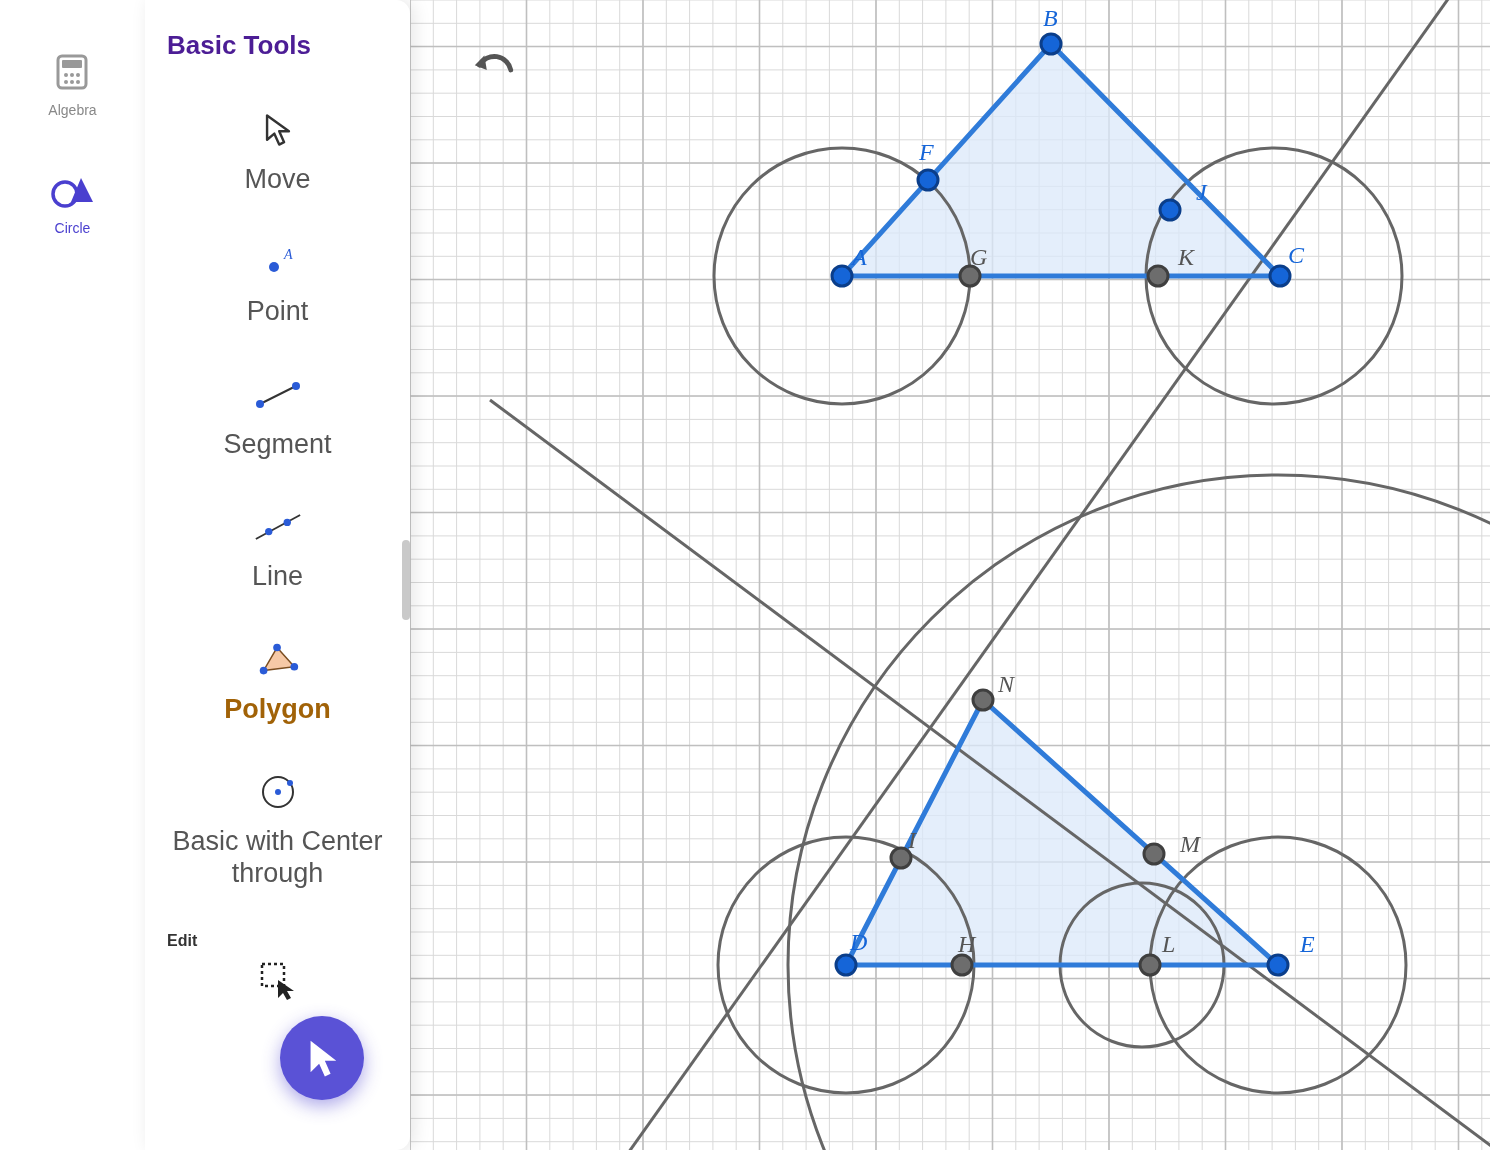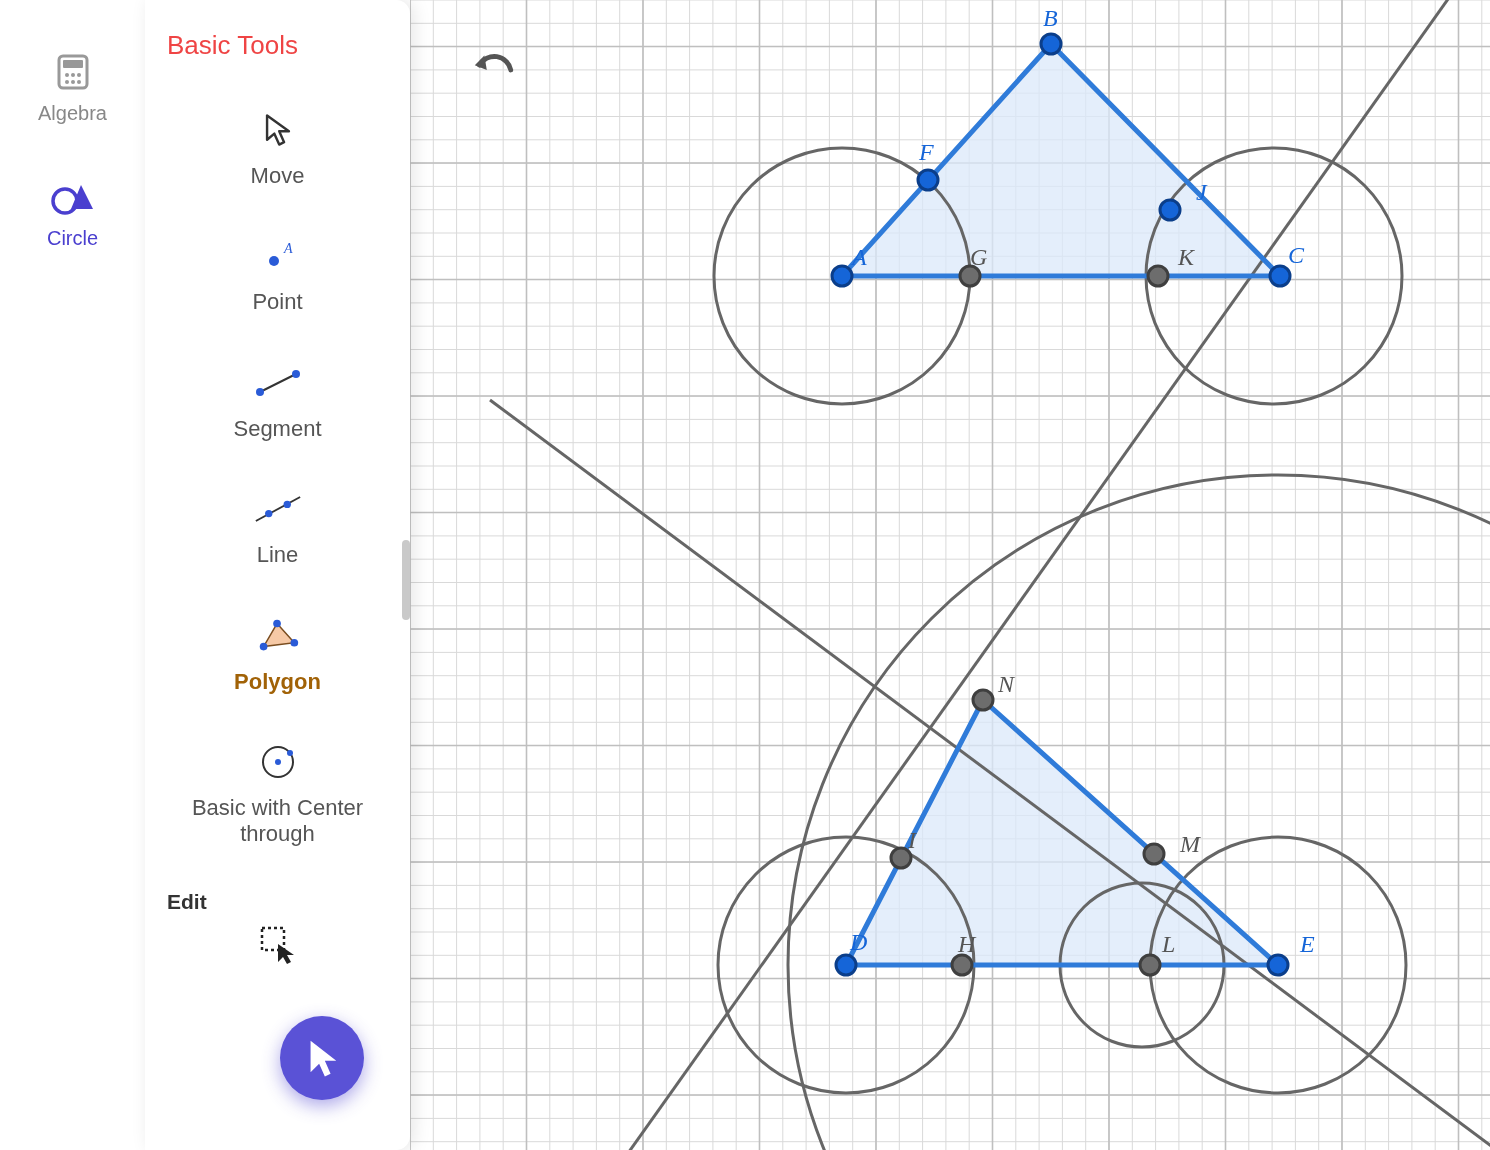--- a/index.html
+++ b/index.html
@@ -11,42 +11,42 @@
     width: 145px;
     background: #fff;
     display: flex;
     flex-direction: column;
     align-items: center;
     padding-top: 50px;
     gap: 50px;
     z-index: 2;
   }
   .nav-item { display: flex; flex-direction: column; align-items: center; gap: 8px; cursor: pointer; }
-  .nav-item .lbl { font-size: 20px; color: #888; }
+  .nav-item .lbl { font-size: 14px; color: #888; }
   .nav-item.active .lbl { color: #4a3fcf; }
   .nav-icon { width: 44px; height: 44px; display:flex; align-items:center; justify-content:center; }
 
   
   .toolpanel {
     width: 265px;
     background: #fff;
     padding: 30px 10px 20px 10px;
     z-index: 3;
     box-shadow: 4px 0 18px rgba(0,0,0,0.10);
     border-radius: 0 14px 14px 0;
     overflow:hidden;
     position:relative;
   }
-  .toolpanel h2 { font-size: 26px; font-weight: 400; color: #ef4444; margin: 0 0 30px 12px; }
+  .toolpanel h2 { font-size: 26px; font-weight: 700; color: #4c1d95; margin: 0 0 30px 12px; }
   .tool-list { display:flex; flex-direction:column; }
   .tool-item { display:flex; flex-direction:column; align-items:center; gap:12px; padding: 18px 0 28px 0; cursor:pointer;}
   .tool-item .ticon { width:48px; height:42px; display:flex; align-items:center; justify-content:center; }
-  .tool-item .tlabel { font-size: 22px; color:#555; text-align:center; line-height:1.2; }
+  .tool-item .tlabel { font-size: 27px; color:#555; text-align:center; line-height:1.2; }
   .tool-item.active .tlabel { color:#a16207; font-weight:700; }
-  .section-title { font-size:21px; font-weight:600; color:#333; margin: 14px 0 10px 12px; }
+  .section-title { font-size:16px; font-weight:600; color:#333; margin: 14px 0 10px 12px; }
 
   
   .scroll-thumb {
     position:absolute; right:0; top:540px; width:8px; height:80px;
     background:#c9c9c9; border-radius:4px;
   }
 
   
   .fab {
     position: fixed;

